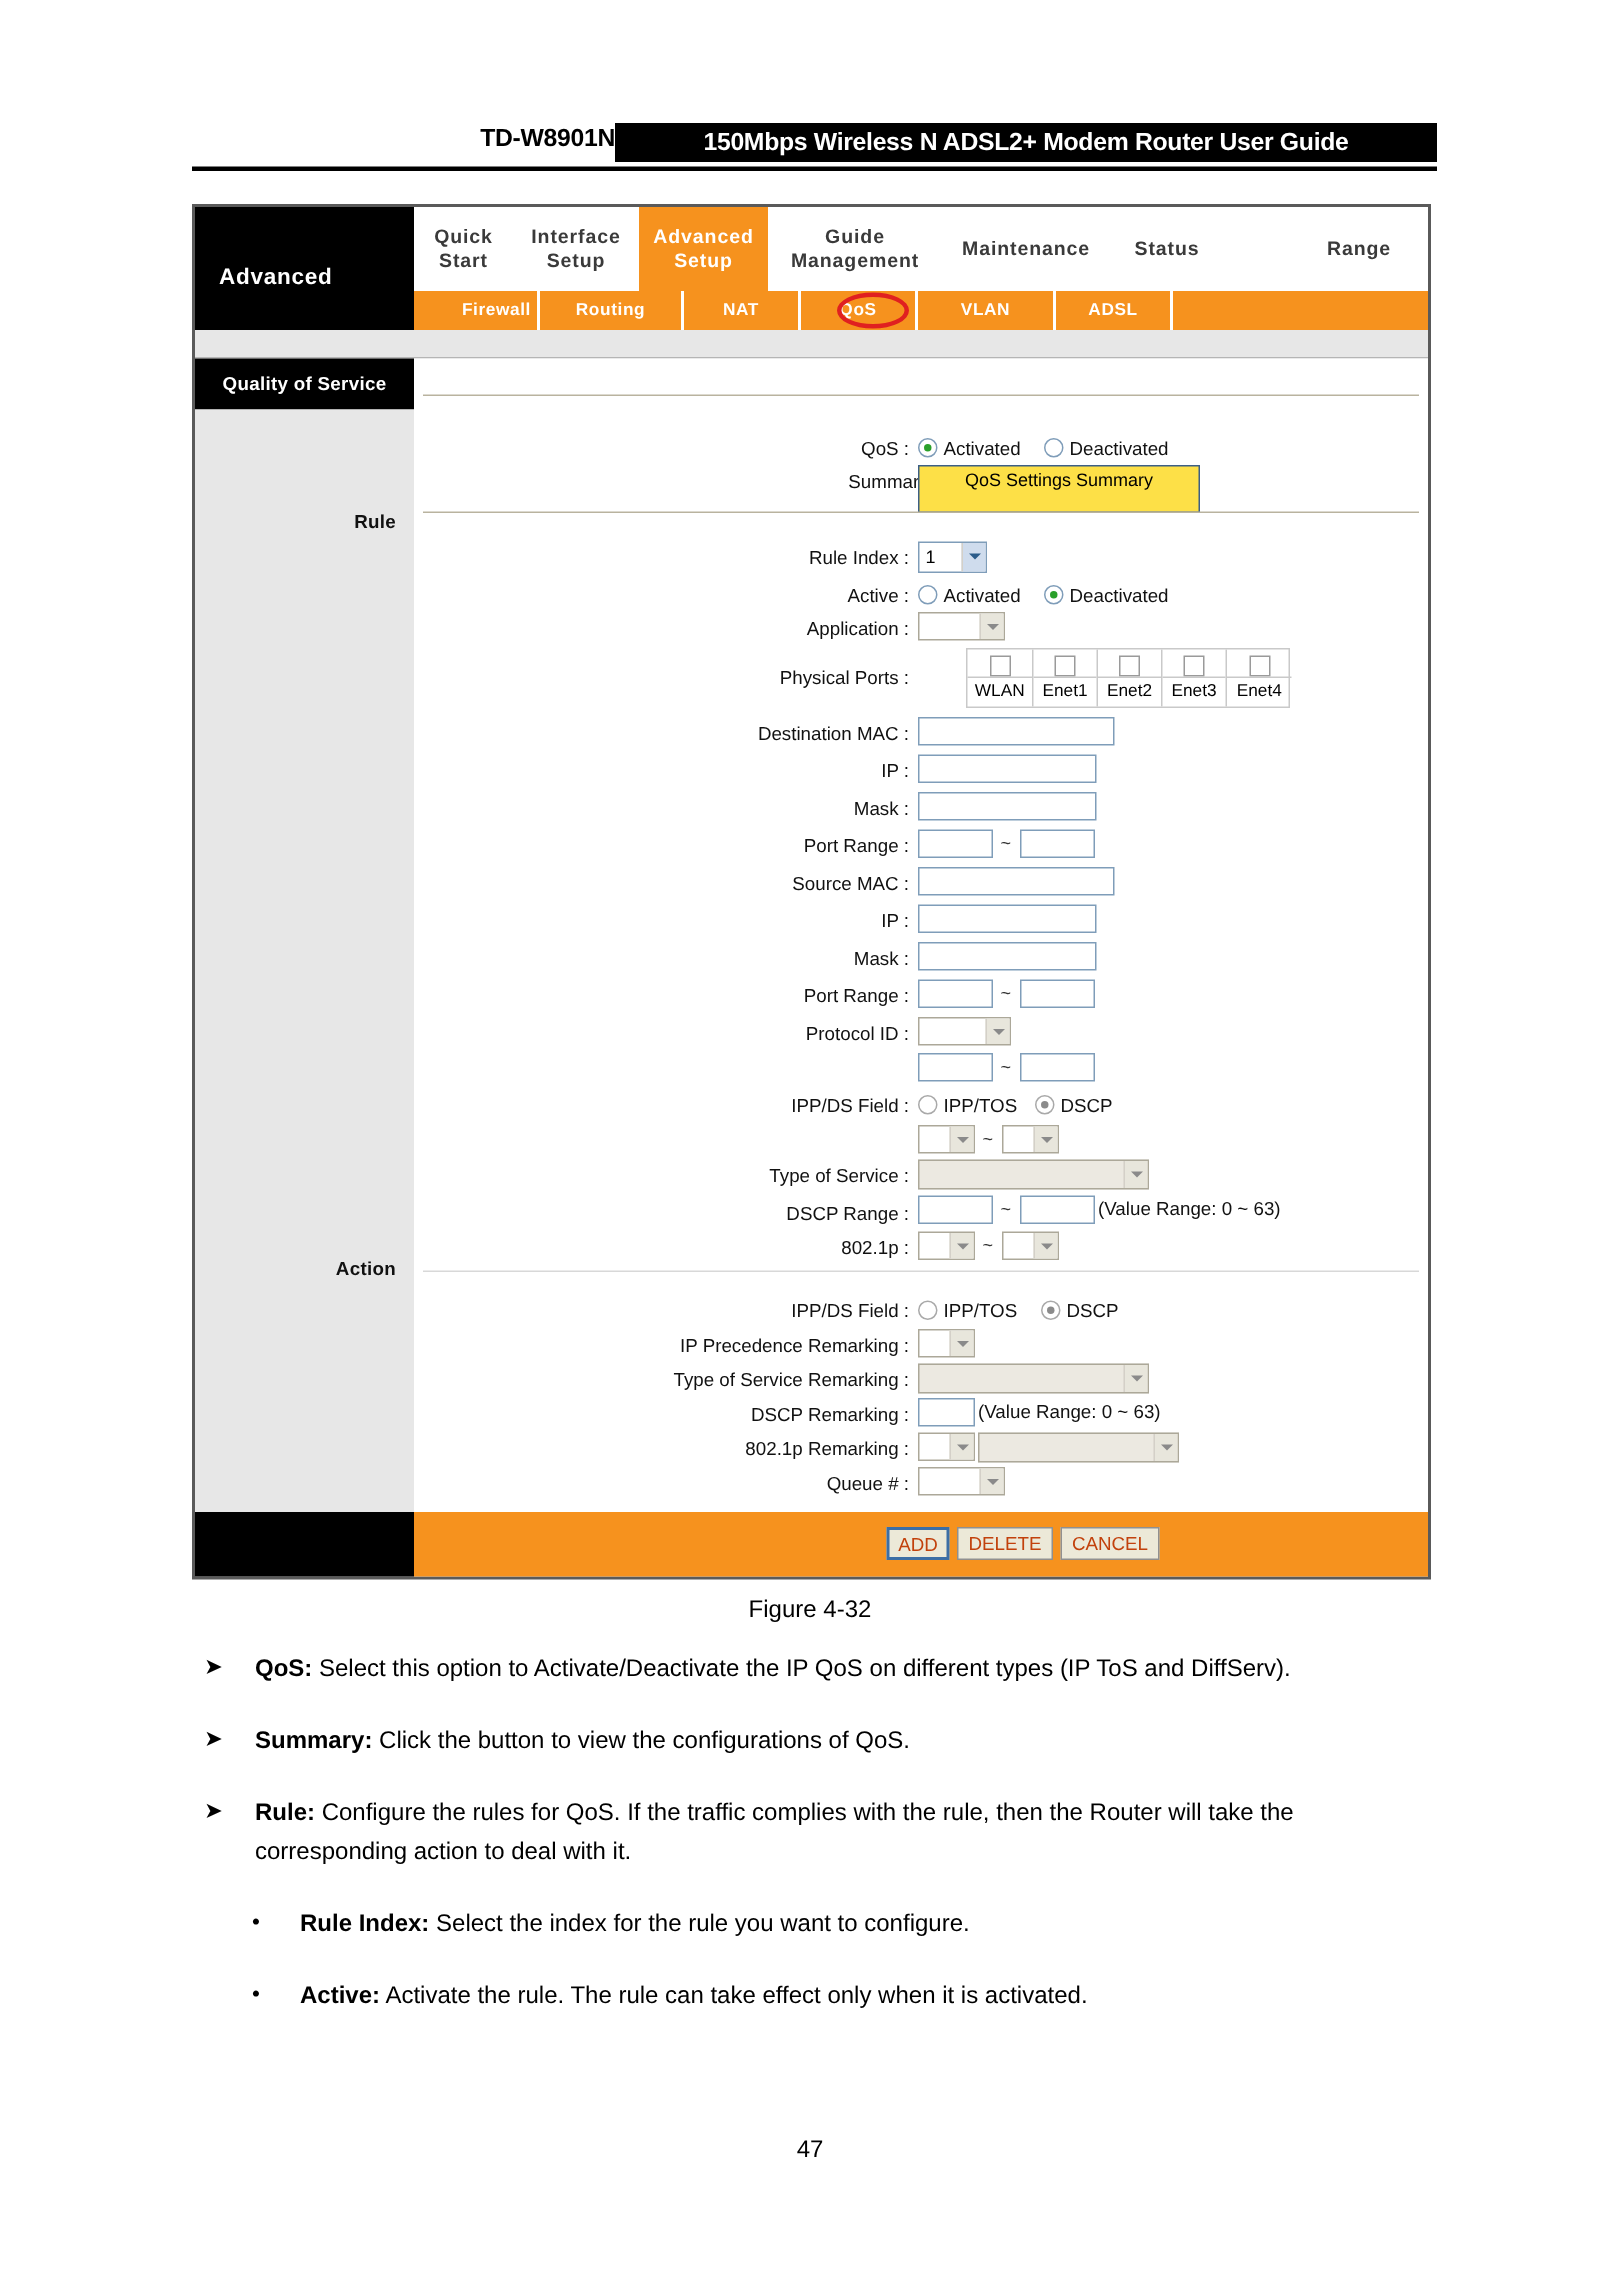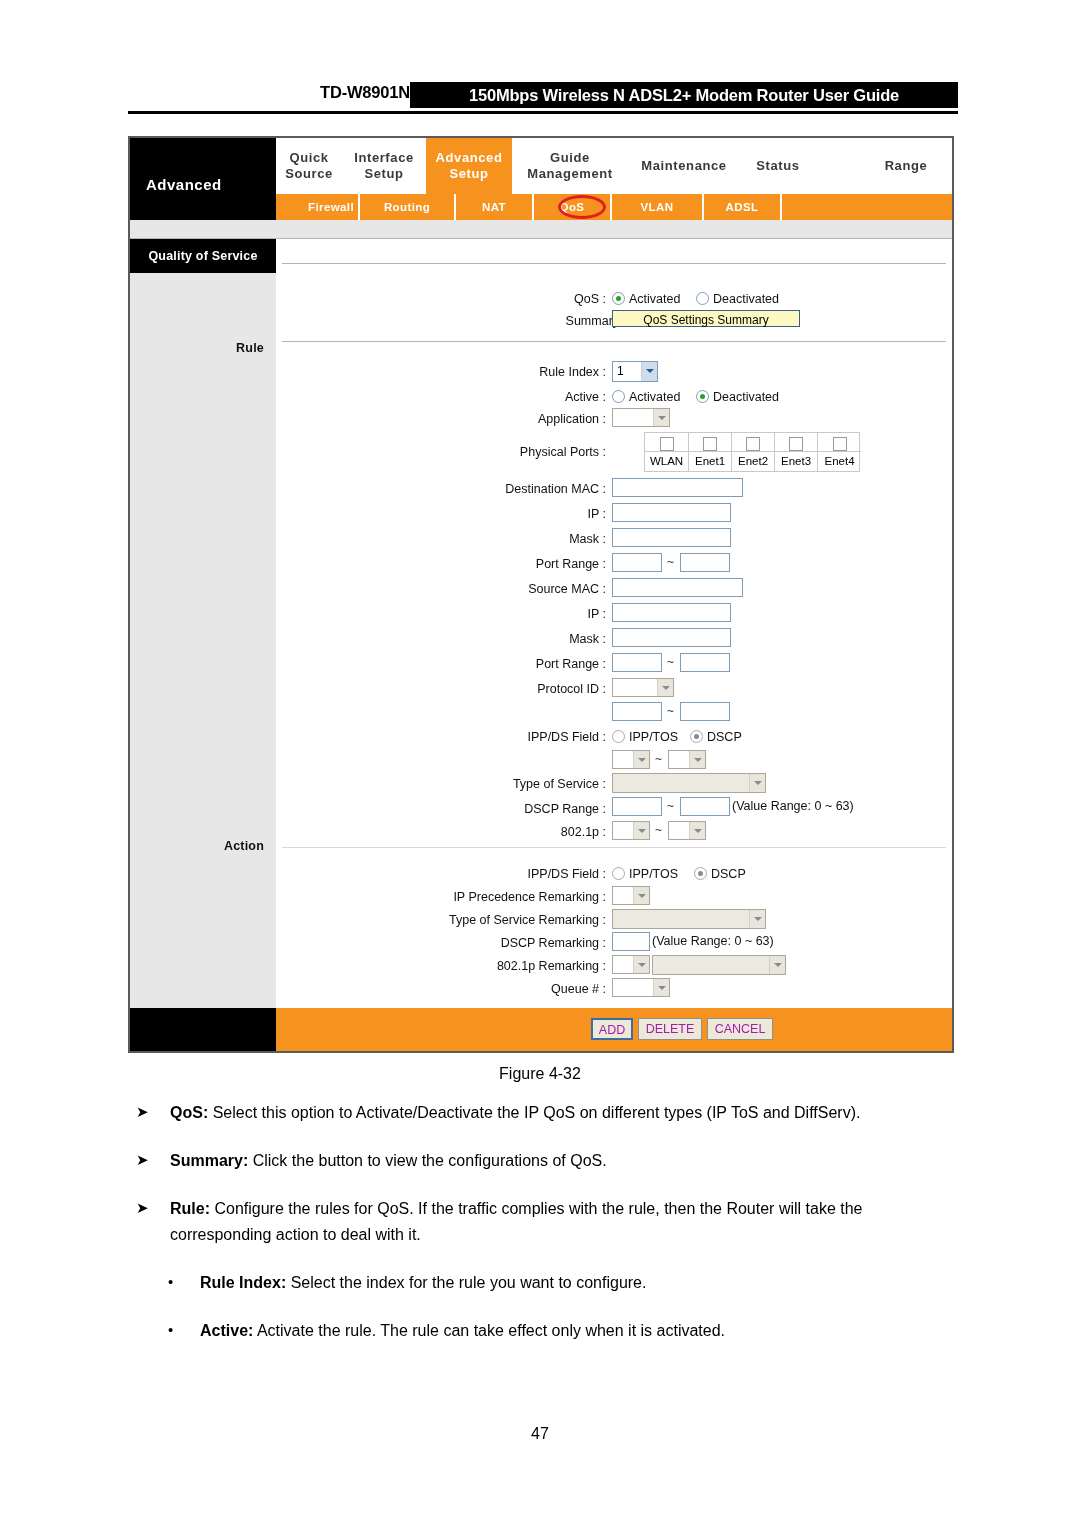--- a/index.html
+++ b/index.html
@@ -309,24 +309,24 @@
   .btn {
     position: absolute;
     background: #ece9d8;
     border: 1px solid #7f9db9;
     box-sizing: border-box;
     font-size: 12px;
     text-align: center;
     color: #000;
   }
   .btn.summary {
-    height: 17px;
+    height: 32px;
     line-height: 19px;
     border: 1px solid #3c5f86;
-    background: #fef9c3;
+    background: #fde047;
   }
 
   
   .pp-table {
     position: absolute;
     border: 1px solid #c9c9c9;
     background: #ffffff;
     box-sizing: border-box;
   }
   .pp-cell {
@@ -393,21 +393,21 @@
   .fbtn {
     position: absolute;
     top: 10px;
     height: 22px;
     line-height: 20px;
     text-align: center;
     font-size: 12.5px;
     background: #ece9d8;
     border: 1px solid #909090;
     box-sizing: border-box;
-    color: #a21caf;
+    color: #c2410c;
   }
   .fbtn.primary { border: 2px solid #3c6ea5; }
 
   
   .caption {
     position: absolute;
     left: 0; right: 0;
     top: 1065px;
     text-align: center;
     font-size: 16px;
@@ -452,21 +452,21 @@
 
 <div class="router">
 
   <div class="brand-block">
     <div class="brand-label">Advanced</div>
   </div>
 
   <div class="mainnav">
     <div class="mainnav-item" style="left:0px;width:66px;">
       <span>Quick</span>
-      <span>Source</span>
+      <span>Start</span>
     </div>
     <div class="mainnav-item" style="left:66px;width:84px;">
       <span>Interface</span>
       <span>Setup</span>
     </div>
     <div class="mainnav-item active" style="left:150px;width:86px;">
       <span>Advanced</span>
       <span>Setup</span>
     </div>
     <div class="mainnav-item" style="left:236px;width:116px;">

